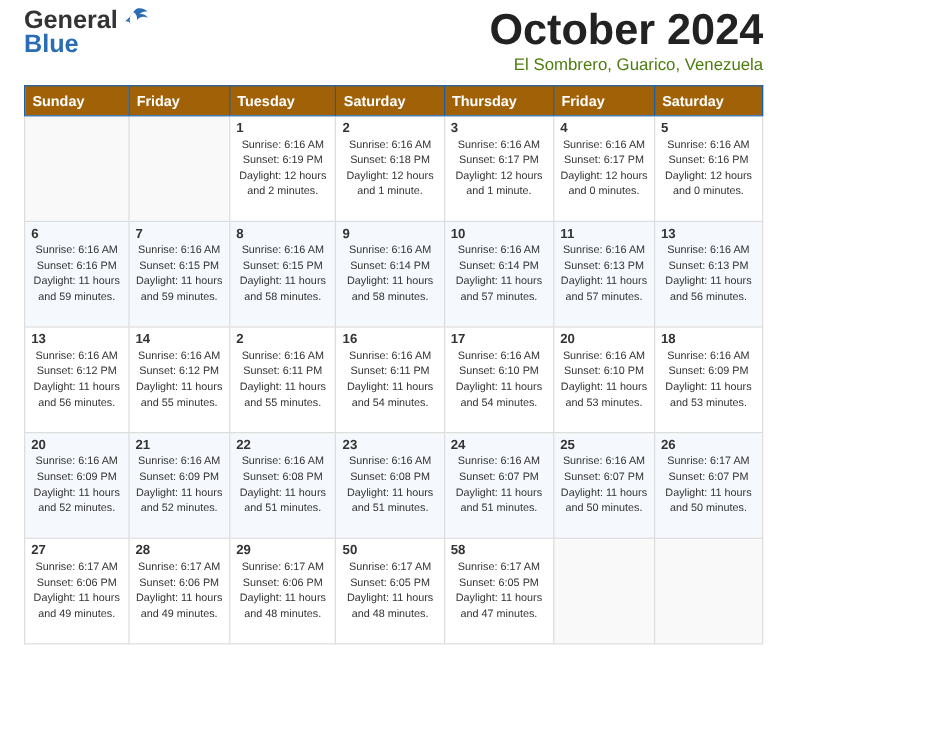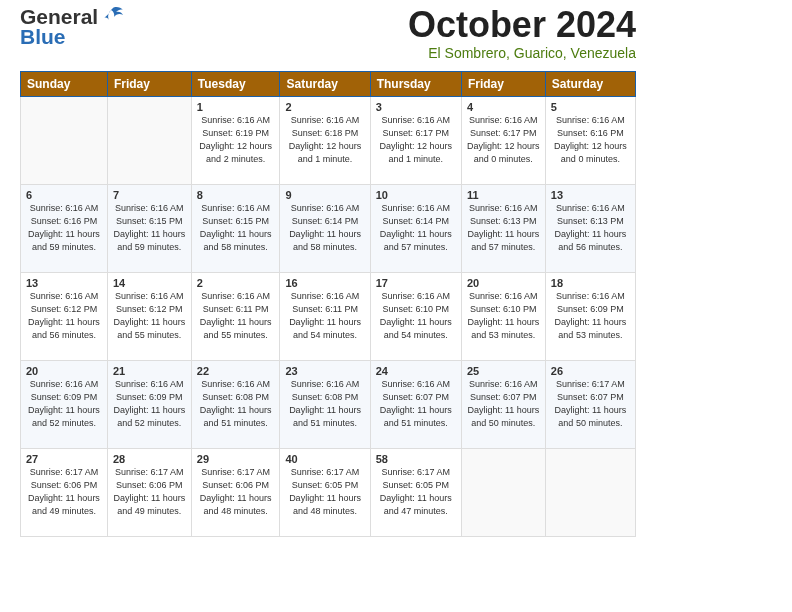--- a/index.html
+++ b/index.html
@@ -244,21 +244,21 @@
           </td>
           <td>
             <div class="day-num">28</div>
             <div class="day-info">Sunrise: 6:17 AM<br>Sunset: 6:06 PM<br>Daylight: 11 hours<br>and 49 minutes.</div>
           </td>
           <td>
             <div class="day-num">29</div>
             <div class="day-info">Sunrise: 6:17 AM<br>Sunset: 6:06 PM<br>Daylight: 11 hours<br>and 48 minutes.</div>
           </td>
           <td>
-            <div class="day-num">40</div>
+            <div class="day-num">50</div>
             <div class="day-info">Sunrise: 6:17 AM<br>Sunset: 6:05 PM<br>Daylight: 11 hours<br>and 48 minutes.</div>
           </td>
           <td>
             <div class="day-num">58</div>
             <div class="day-info">Sunrise: 6:17 AM<br>Sunset: 6:05 PM<br>Daylight: 11 hours<br>and 47 minutes.</div>
           </td>
           <td class="empty"></td>
           <td class="empty"></td>
         </tr>
       </tbody>

